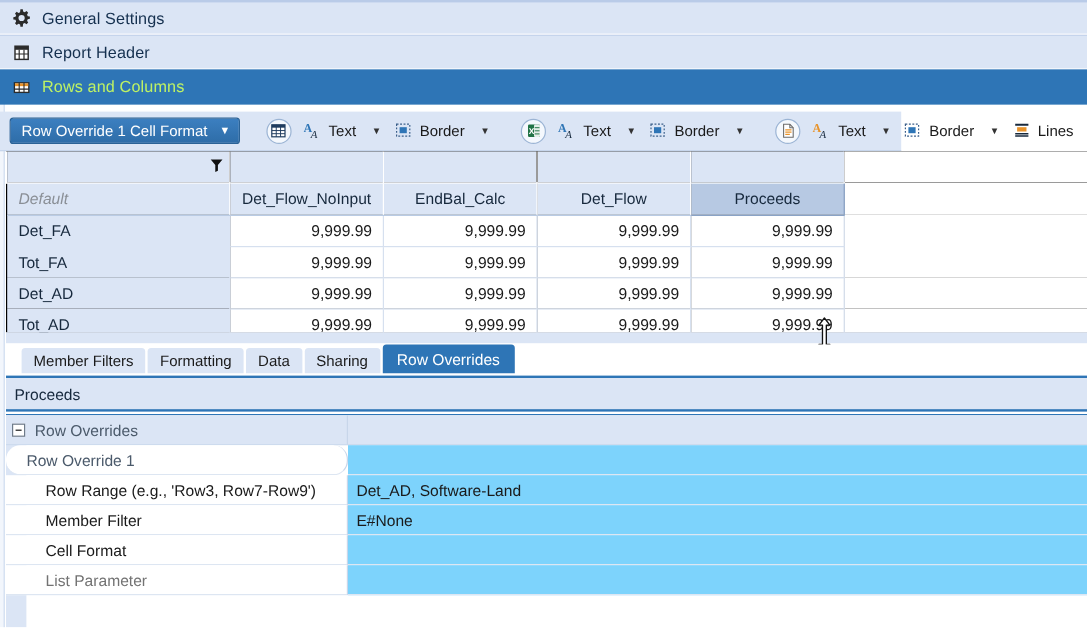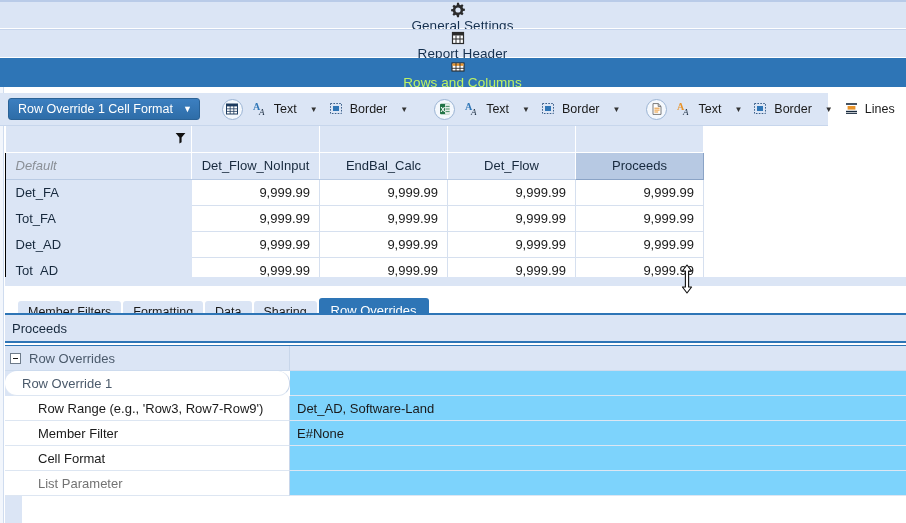--- a/index.html
+++ b/index.html
@@ -28,21 +28,20 @@
   .acc-row {
     position: relative;
     height: 29px;
     background: #dbe5f5;
     border-bottom: 1px solid #ffffff;
     border-top: 1px solid #c5d4ec;
     display: flex;
     align-items: center;
     padding-left: 10px;
     cursor: pointer;
-    flex-direction: column;
   }
   .acc-row.first { border-top: 2px solid #b9cbe8; }
   .acc-row .acc-label {
     font-size: 13.5px;
     color: #15304f;
     margin-left: 9px;
     letter-spacing: .1px;
   }
   .acc-row.active {
     background: #2e75b6;
@@ -55,21 +54,21 @@
     background: #f2f6fc; border-right: 1px solid #cfdcef;
   }
 
   
   .ico { width: 16px; height: 16px; display: inline-block; position: relative; flex: 0 0 16px;}
   .ico svg { display: block; }
 
   
   .toolbar {
     position: absolute;
-    left: 0; top: 93px; width: 828px; height: 33px;
+    left: 0; top: 93px; width: 751px; height: 33px;
     background: #dbe5f5;
     border-bottom: 1px solid #c7d6ec;
     display: flex;
     align-items: center;
     padding-left: 8px;
   }
   .combo {
     height: 22px;
     background: linear-gradient(#3c7fc0, #2e6da8);
     border: 1px solid #2a6296;
@@ -170,21 +169,21 @@
   }
 
   
   .resize-cursor {
     position: absolute; left: 678px; top: 264px; width: 18px; height: 30px;
     pointer-events: none;
   }
 
   
   .tabstrip {
-    position: absolute; left: 5px; top: 298px; width: 901px; height: 24px;
+    position: absolute; left: 5px; top: 287px; width: 901px; height: 24px;
     background: #ffffff;
     display: flex; align-items: flex-end;
     padding-left: 13px;
   }
   .tab {
     height: 21px;
     background: #dbe5f5;
     color: #1a1a1a;
     font-size: 12.5px;
     display: flex; align-items: center;

